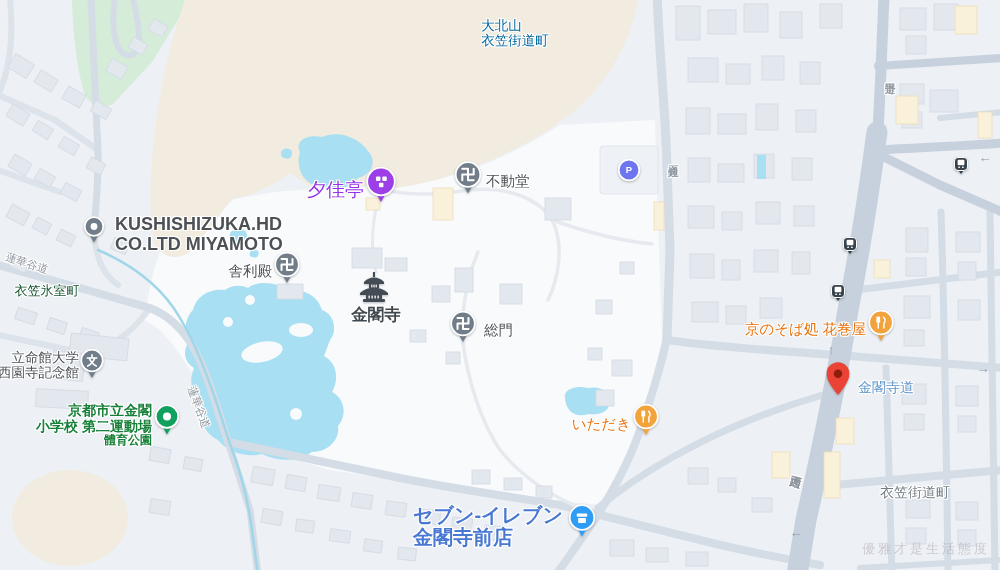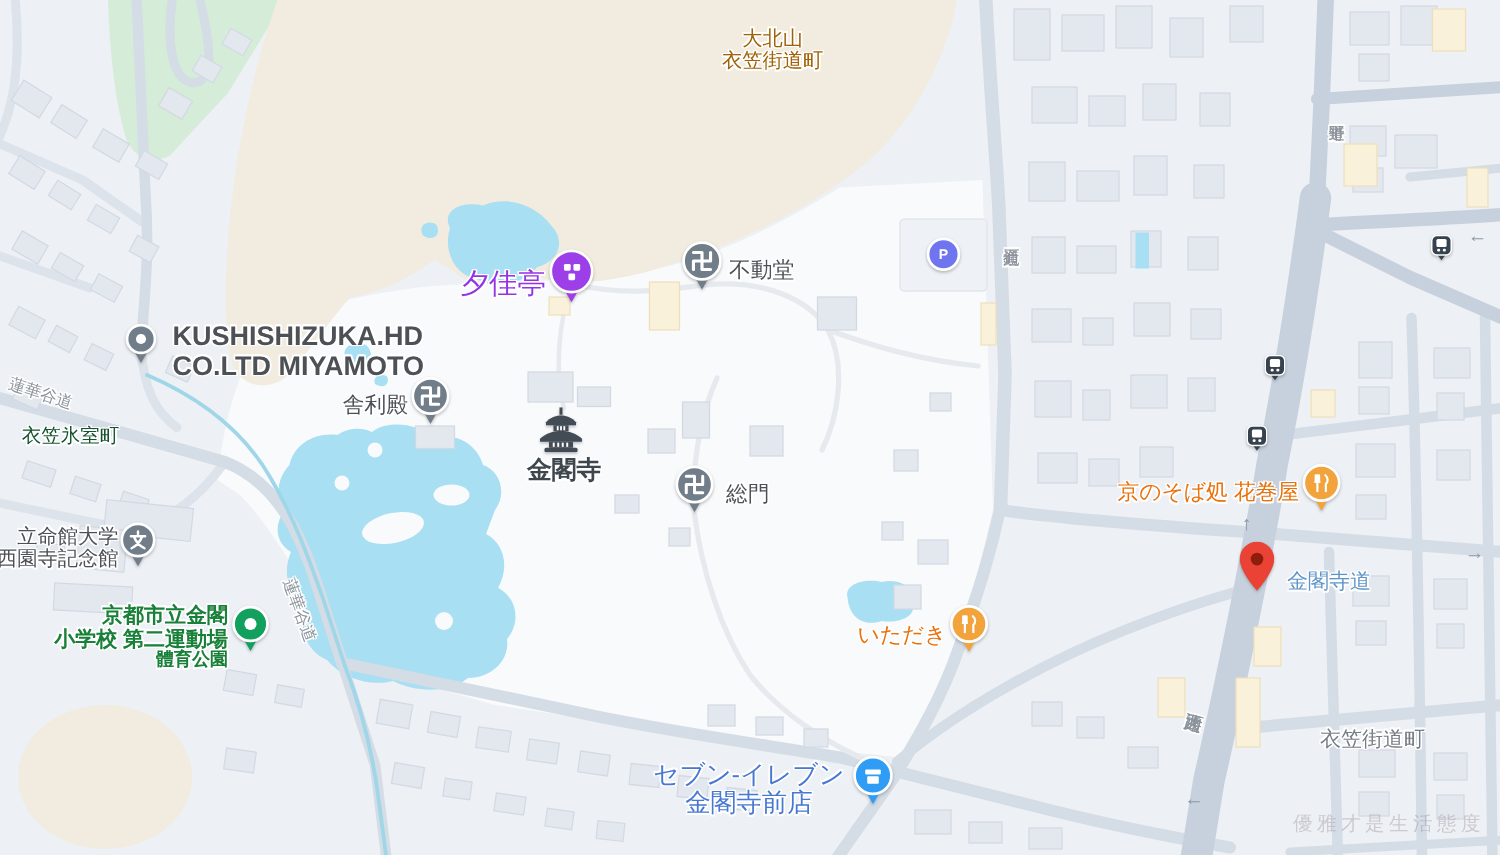--- a/index.html
+++ b/index.html
@@ -227,21 +227,21 @@
       <rect x="978" y="112" width="14" height="26"></rect>
         <rect x="874" y="260" width="16" height="18"></rect>
       <rect x="896" y="96" width="22" height="28"></rect>
         <rect x="836" y="418" width="18" height="26"></rect>
       <rect x="824" y="452" width="16" height="46"></rect>
         <rect x="772" y="452" width="18" height="26"></rect>
     </g>
     <rect class="water" x="757" y="155" width="9" height="24"></rect>
   </svg>
   <div id="overlay">
-      <div class="lbl" style="color: #a16207; font-size: 13.5px; font-weight: 400; left: 515px; top: 33px; text-align: center; transform: translate(-50%, -50%);">
+      <div class="lbl" style="color: #0369a1; font-size: 13.5px; font-weight: 400; left: 515px; top: 33px; text-align: left; transform: translate(-50%, -50%);">
         <div>大北山</div>
         <div>衣笠街道町</div>
       </div>
       <div class="lbl" style="color: #14532d; font-size: 13px; font-weight: 400; left: 47px; top: 291px; text-align: center; transform: translate(-50%, -50%);">
         <div>衣笠氷室町</div>
       </div>
       <div class="lbl" style="color: rgb(118, 125, 133); font-size: 14px; font-weight: 400; left: 915px; top: 493px; text-align: center; transform: translate(-50%, -50%);">
         <div>衣笠街道町</div>
       </div>
       <div class="lbl" style="color: rgb(77, 81, 86); font-size: 18px; font-weight: 700; left: 115px; top: 234px; text-align: left; transform: translate(0px, -50%);">
@@ -268,21 +268,21 @@
         <div>西園寺記念館</div>
       </div>
       <div class="lbl" style="color: rgb(24, 128, 56); font-size: 14px; font-weight: 700; left: 152px; top: 425px; text-align: right; transform: translate(-100%, -50%);">
         <div style="font-size: 14px;">京都市立金閣</div>
         <div style="font-size: 14px;">小学校 第二運動場</div>
         <div style="font-size: 12px;">體育公園</div>
       </div>
       <div class="lbl" style="color: rgb(232, 113, 10); font-size: 14.5px; font-weight: 500; left: 631px; top: 424px; text-align: right; transform: translate(-100%, -50%);">
         <div>いただき</div>
       </div>
-      <div class="lbl" style="color: rgb(72, 120, 210); font-size: 17px; font-weight: 400; left: 563px; top: 526px; text-align: center; transform: translate(-100%, -50%);">
+      <div class="lbl" style="color: rgb(72, 120, 210); font-size: 20px; font-weight: 700; left: 563px; top: 526px; text-align: left; transform: translate(-100%, -50%);">
         <div>セブン-イレブン</div>
         <div>金閣寺前店</div>
       </div>
       <div class="lbl" style="color: rgb(232, 113, 10); font-size: 14.5px; font-weight: 400; left: 866px; top: 329px; text-align: right; transform: translate(-100%, -50%);">
         <div>京のそば処 花巻屋</div>
       </div>
       <div class="lbl" style="color: rgb(95, 149, 201); font-size: 14px; font-weight: 500; left: 858px; top: 388px; text-align: left; transform: translate(0px, -50%);">
         <div>金閣寺道</div>
       </div>
       <div class="lbl" style="color: rgb(140, 147, 156); font-size: 11px; font-weight: 400; left: 27px; top: 263px; text-align: center; transform: translate(-50%, -50%) rotate(18deg);">

